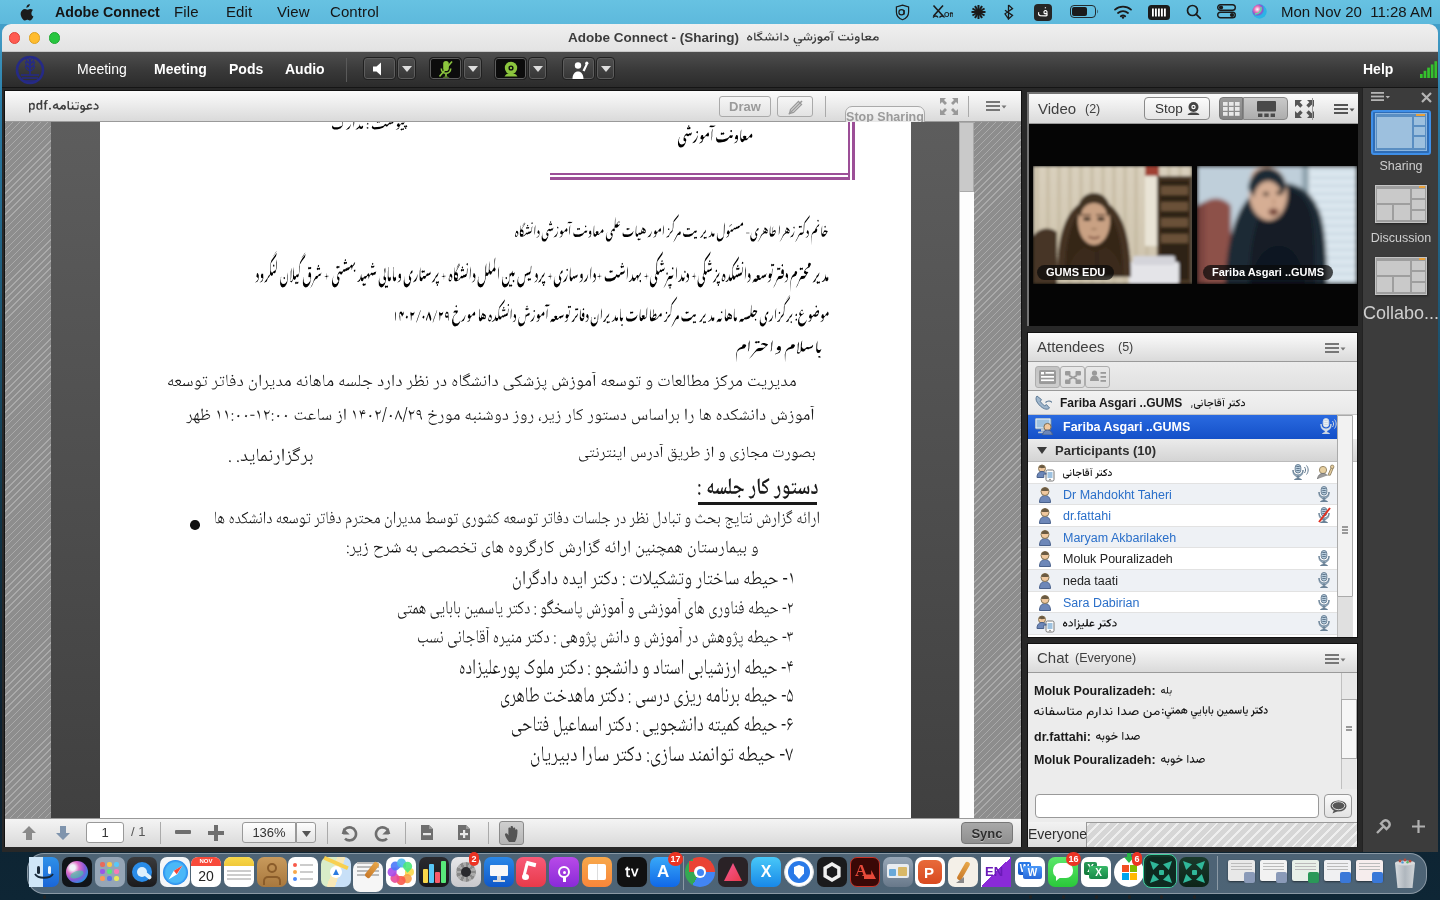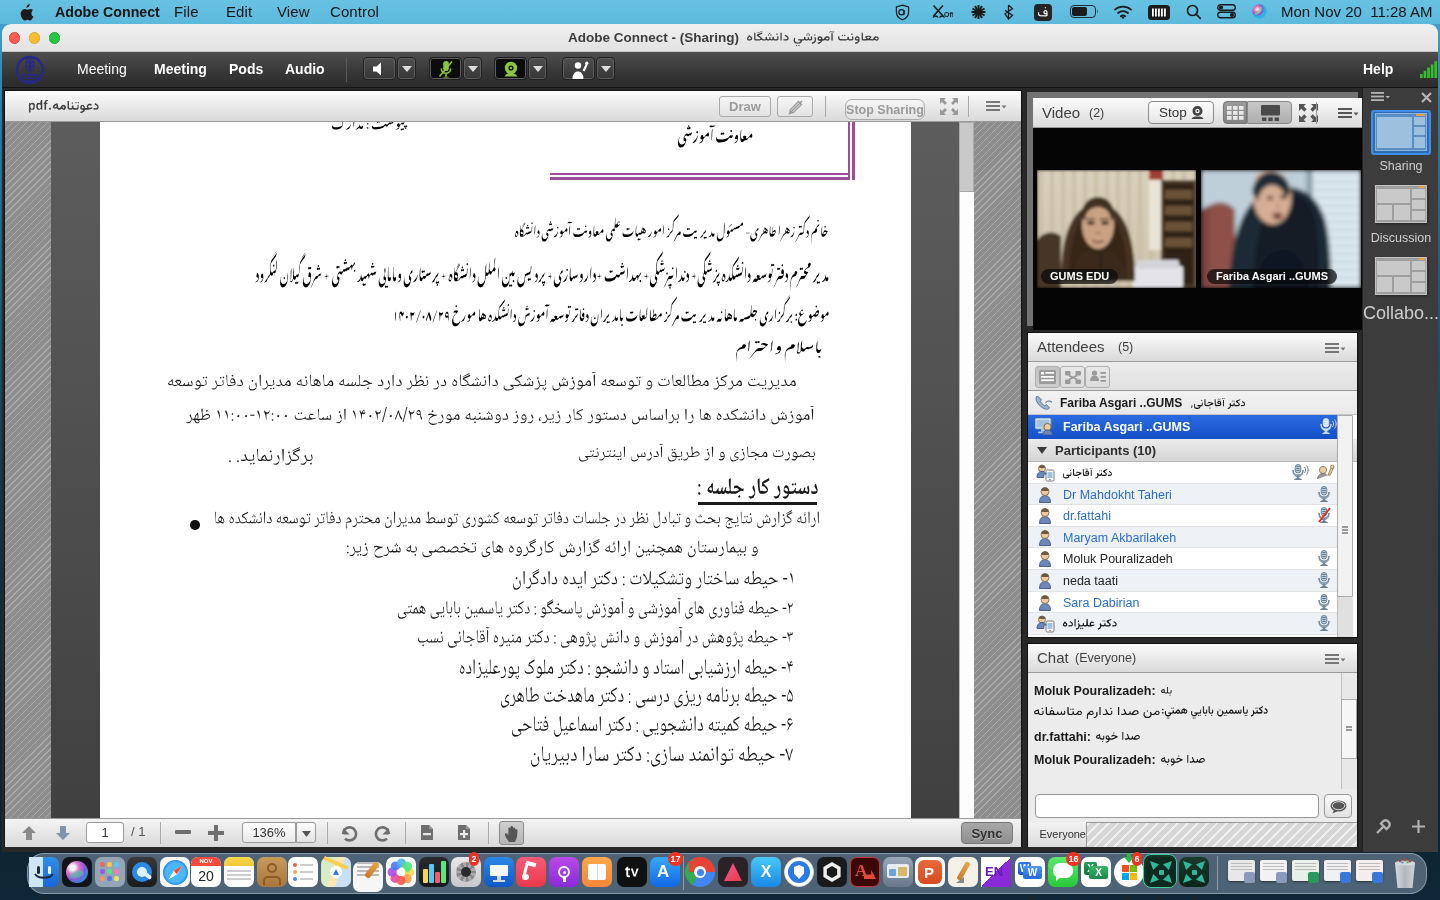--- a/index.html
+++ b/index.html
@@ -205,21 +205,21 @@
 <div class="ab" style="left:714px;top:5px;width:52px;height:21px;border:1px solid #aaa;border-radius:3px;background:linear-gradient(#f6f6f6,#e3e3e3);color:#9a9a9a;font-size:13px;font-weight:700;text-align:center;line-height:20px">Draw</div>
 <div class="ab" style="left:772px;top:5px;width:36px;height:21px;border:1px solid #aaa;border-radius:3px;background:linear-gradient(#f6f6f6,#e3e3e3);color:#9a9a9a;font-size:13px;font-weight:700;text-align:center;line-height:20px">
       <svg style="position:absolute;left:10px;top:3px" width="15" height="15" viewBox="0 0 15 15">
         <g stroke="#9a9a9a" fill="none" stroke-width="1.3">
           <path d="M10.5 1.5 13.5 4.5 5.5 12.5 1.5 13.5 2.5 9.5z"></path>
           <path d="M14 1 1 14" stroke-width="1.6"></path>
         </g>
       </svg>
     </div>
 <div class="ab" style="left:820px;top:5px;width:1px;height:21px;background:#aaa"></div>
-<div class="ab" style="left:840px;top:8px;width:80px;height:21px;border:1px solid #aaa;border-radius:7px;background:linear-gradient(#f6f6f6,#e3e3e3);color:#9a9a9a;font-size:13px;font-weight:700;text-align:center;line-height:20px"><span style="white-space:nowrap;font-size:12.5px">Stop Sharing</span></div>
+<div class="ab" style="left:840px;top:15px;width:80px;height:21px;border:1px solid #aaa;border-radius:7px;background:linear-gradient(#f6f6f6,#e3e3e3);color:#9a9a9a;font-size:13px;font-weight:700;text-align:center;line-height:20px"><span style="white-space:nowrap;font-size:12.5px">Stop Sharing</span></div>
 <svg class="ab" style="left:935px;top:7px" width="18" height="17" viewBox="0 0 18 17">
       <g fill="#999">
         <path d="M0 0h6L4 2l3 3-2 2-3-3-2 2zM18 0v6l-2-2-3 3-2-2 3-3-2-2zM0 17h6l-2-2 3-3-2-2-3 3-2-2zM18 17v-6l-2 2-3-3-2 2 3 3-2 2z"></path>
       </g>
     </svg>
 <div class="ab" style="left:963px;top:5px;width:1px;height:21px;background:#aaa"></div>
 <svg class="ab" style="left:981px;top:10px" width="21" height="12" viewBox="0 0 21 12">
       <g fill="#777">
         <rect width="14" height="2"></rect>
         <rect y="4" width="14" height="2"></rect>
@@ -344,21 +344,21 @@
       </svg>
       <div class="ab" style="left:483px;top:3px;width:1px;height:22px;background:#aaa"></div>
       <div class="ab" style="left:494px;top:2px;width:25px;height:24px;background:linear-gradient(#cfcfcf,#b5b5b5);border:1px solid #8a8a8a;border-radius:3px">
         <svg style="position:absolute;left:4px;top:3px" width="16" height="18" viewBox="0 0 16 18">
           <path d="M5 17c-2-3-4.5-6.5-4-8 .4-1.2 2-1 2.6 0l.8 1.5V3.5c0-1.4 2-1.4 2.2 0V2c0-1.4 2.2-1.4 2.4 0v1.5c.2-1.3 2.2-1.2 2.3.2V5c.2-1.2 2.1-1.1 2.2.3 0 4-.5 8.5-2.5 11.7z" fill="#555"></path>
         </svg>
       </div>
       <div class="ab" style="left:956px;top:3px;width:52px;height:22px;background:linear-gradient(#a8a8a8,#8f8f8f);border:1px solid #777;border-radius:4px;text-align:center;font-size:13px;font-weight:700;color:#2e2e2e;line-height:21px;text-shadow:0 1px 0 rgba(255,255,255,.4)">Sync</div>
 </div>
 </div>
-<div class="ab" style="left:1027px;top:92px;width:331px;height:234px;border:6px solid #737373;background:#14b8a6">
+<div class="ab" style="left:1027px;top:92px;width:331px;height:234px;border:2px solid #737373;background:#14b8a6">
 <div class="ab podbar" style="left:0;top:0;width:329px;height:30px"></div>
 <div class="ab" style="left:9px;top:6px;font-size:15px;color:#3f3f3f;font-weight:500">Video</div>
 <div class="ab" style="left:56px;top:8px;font-size:12.5px;color:#3f3f3f">(2)</div>
 <div class="ab" style="left:115px;top:3px;width:66px;height:23px;background:linear-gradient(#fcfcfc,#e5e5e5);border:1px solid #8a8a8a;border-radius:4px;font-size:13.5px;color:#333;line-height:21px;padding-left:10px">Stop<svg style="position:absolute;left:40px;top:3px" width="17" height="16" viewBox="0 0 17 16">
         <g fill="#444">
           <circle cx="8.5" cy="6" r="5"></circle>
           <path d="M3.5 12.5c1-1.5 9-1.5 10 0l1 1.5h-12z"></path>
         </g>
         <circle cx="8.5" cy="6" r="2.2" fill="#fff"></circle>
         <circle cx="8.5" cy="6" r="1" fill="#444"></circle>
@@ -826,21 +826,21 @@
     </div>
 <div class="ab" style="left:7px;top:150px;width:284px;height:24px;background:#fff;border:1px solid #999;border-radius:4px"></div>
 <div class="ab" style="left:296px;top:150px;width:28px;height:24px;background:linear-gradient(#fbfbfb,#e2e2e2);border:1px solid #999;border-radius:4px">
       <svg style="position:absolute;left:5px;top:5px" width="17" height="14" viewBox="0 0 17 14">
         <ellipse cx="8.5" cy="6" rx="8" ry="5.5" fill="#555"></ellipse>
         <path d="M4 10l-1.5 3.5L8 11z" fill="#555"></path>
         <ellipse cx="8.5" cy="5.7" rx="6.2" ry="4" fill="none" stroke="#fff" stroke-width=".8"></ellipse>
       </svg>
     </div>
 <div class="ab hatch2" style="left:0;top:178px;width:329px;height:25px;border-top:1px solid #999"></div>
-<div class="ab" style="left:0;top:178px;width:59px;height:25px;background:linear-gradient(#f2f2f2,#dcdcdc);border-right:1px solid #999;font-size:11px;color:#2e2e2e;text-align:right;line-height:24px">Everyone</div>
+<div class="ab" style="left:0;top:178px;width:59px;height:25px;background:linear-gradient(#f2f2f2,#dcdcdc);border-right:1px solid #999;font-size:14px;color:#2e2e2e;text-align:left;line-height:24px">Everyone</div>
 </div>
 <div class="ab" style="left:1362px;top:88px;width:76px;height:764px;background:#3c3c3c;border-left:1px solid #222">
 <svg class="ab" style="left:8px;top:4px" width="20" height="11" viewBox="0 0 20 11">
       <g fill="#b5b5b5">
         <rect width="13" height="1.8"></rect>
         <rect y="3.6" width="13" height="1.8"></rect>
         <rect y="7.2" width="13" height="1.8"></rect>
         <path d="M14.5 4h4.5l-2.25 2.6z"></path>
       </g>
     </svg>

